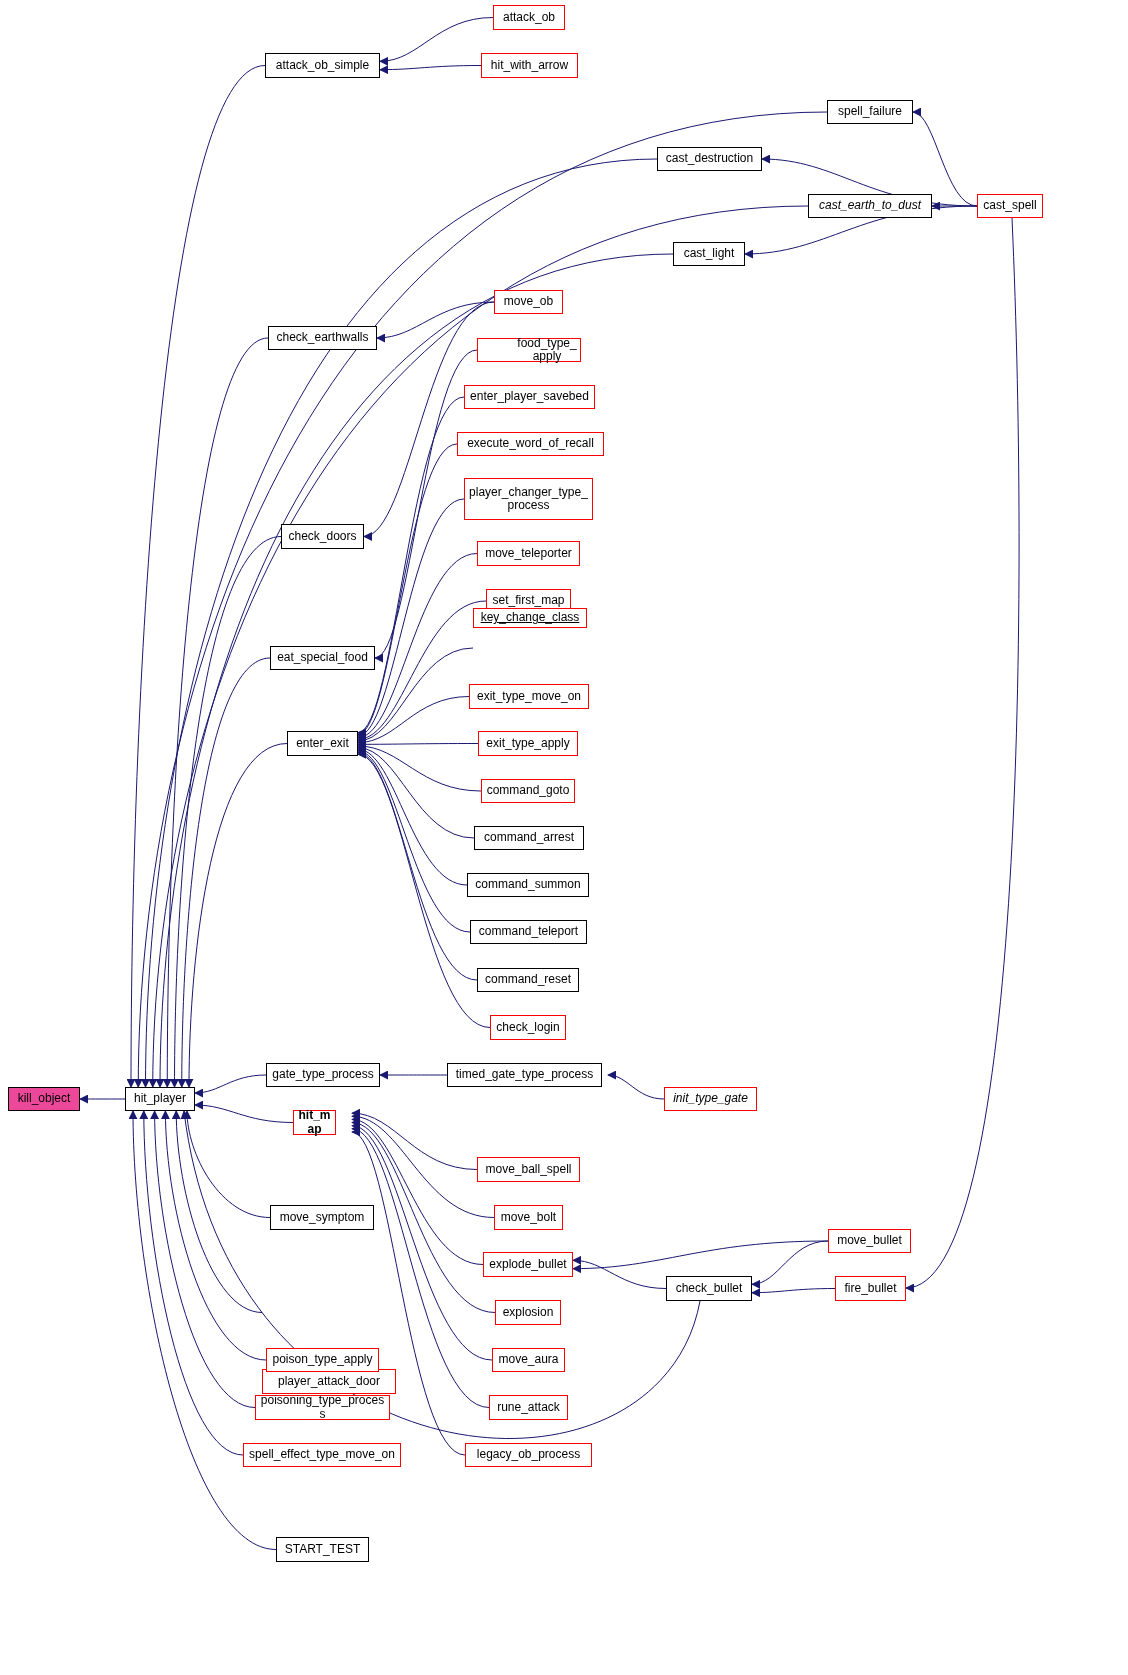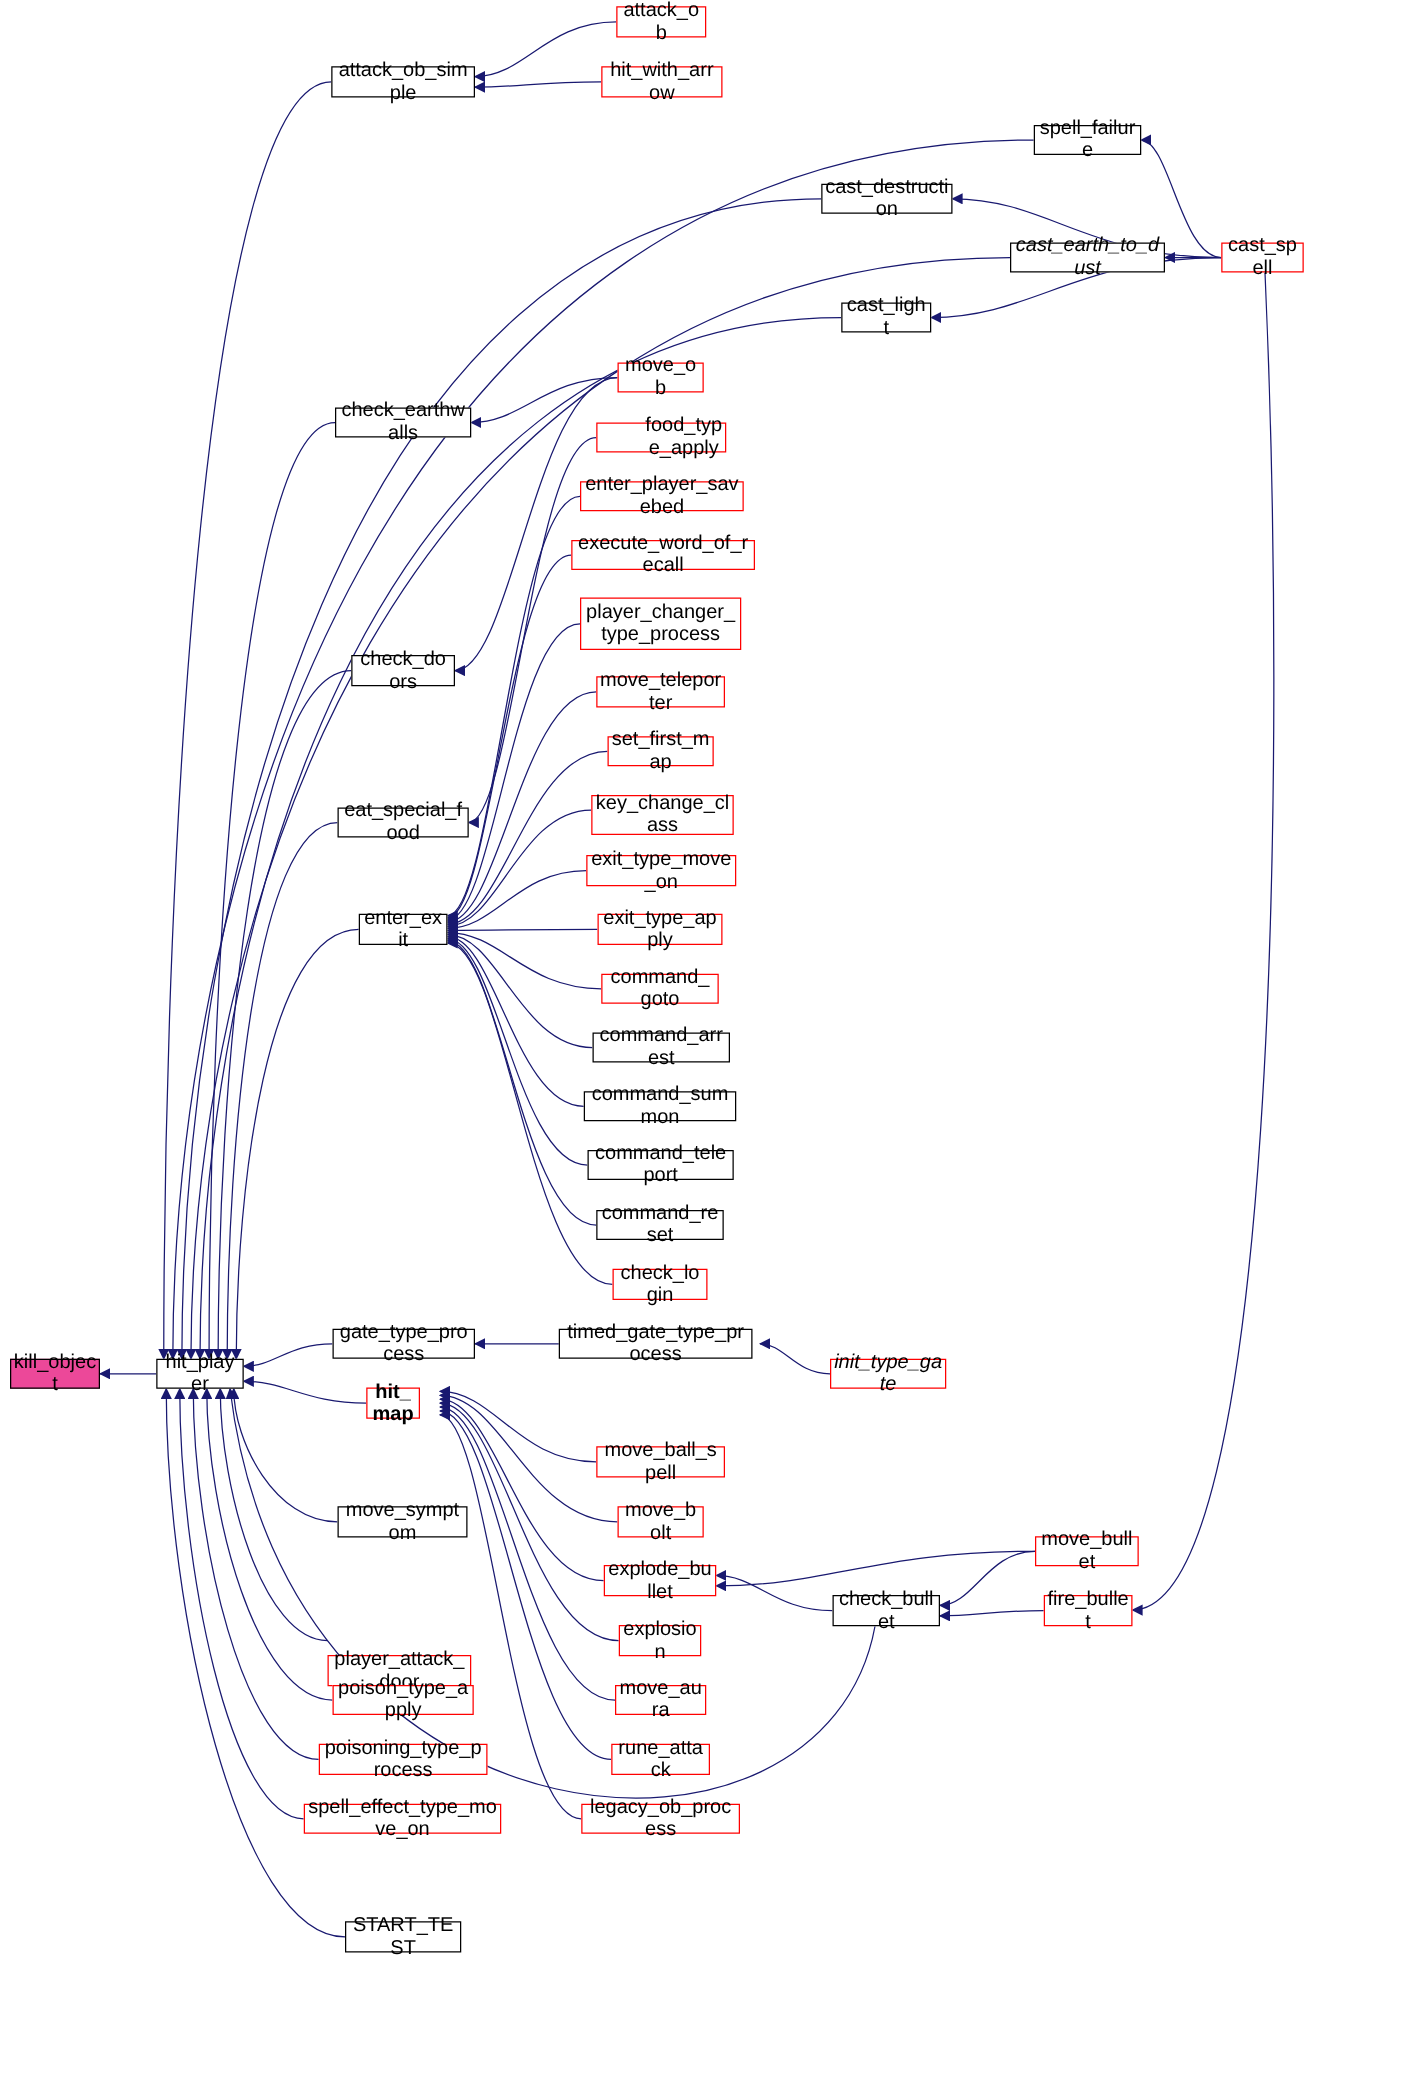--- a/index.html
+++ b/index.html
@@ -16,21 +16,21 @@
   .node{
     position:absolute;
     box-sizing:border-box;
     display:flex;
     align-items:center;
     justify-content:center;
     text-align:center;
     background:#ffffff;
     border:1px solid #000000;
     color:#000000;
-    font-size:16px;
+    font-size:12px;
     line-height:1.12;
     padding:0 2px;
     overflow-wrap:anywhere;
     cursor:pointer;
   }
   .node.red{border-color:#ff0000;}
   .node.current{background:#ec4899;cursor:default;}
   .edge{fill:none;stroke-width:1;}
 </style>
 </head>
@@ -151,21 +151,21 @@
       </div>
       <div class="node red" style="left: 477px; top: 541px; width: 103px; height: 25px;">
         <span>move_teleporter</span>
       </div>
       <div class="node" style="left: 281px; top: 524px; width: 83px; height: 25px;">
         <span>check_doors</span>
       </div>
       <div class="node red" style="left: 486px; top: 589px; width: 85px; height: 24px;">
         <span>set_first_map</span>
       </div>
-      <div class="node red" style="left: 473px; top: 636px; width: 114px; height: 32px;">
+      <div class="node red" style="left: 473px; top: 608px; width: 114px; height: 20px; text-decoration: underline;">
         <span>key_change_class</span>
       </div>
       <div class="node" style="left: 270px; top: 646px; width: 105px; height: 24px;">
         <span>eat_special_food</span>
       </div>
       <div class="node red" style="left: 469px; top: 684px; width: 120px; height: 25px;">
         <span>exit_type_move_on</span>
       </div>
       <div class="node" style="left: 287px; top: 731px; width: 71px; height: 25px;">
         <span>enter_exit</span>
@@ -220,21 +220,21 @@
       </div>
       <div class="node" style="left: 666px; top: 1276px; width: 86px; height: 25px;">
         <span>check_bullet</span>
       </div>
       <div class="node red" style="left: 835px; top: 1276px; width: 71px; height: 25px;">
         <span>fire_bullet</span>
       </div>
       <div class="node red" style="left: 495px; top: 1300px; width: 66px; height: 25px;">
         <span>explosion</span>
       </div>
-      <div class="node red" style="left: 262px; top: 1324px; width: 115px; height: 25px;">
+      <div class="node red" style="left: 262px; top: 1369px; width: 134px; height: 25px;">
         <span>player_attack_door</span>
       </div>
       <div class="node red" style="left: 492px; top: 1348px; width: 73px; height: 24px;">
         <span>move_aura</span>
       </div>
       <div class="node red" style="left: 266px; top: 1348px; width: 113px; height: 24px;">
         <span>poison_type_apply</span>
       </div>
       <div class="node red" style="left: 489px; top: 1395px; width: 79px; height: 25px;">
         <span>rune_attack</span>

